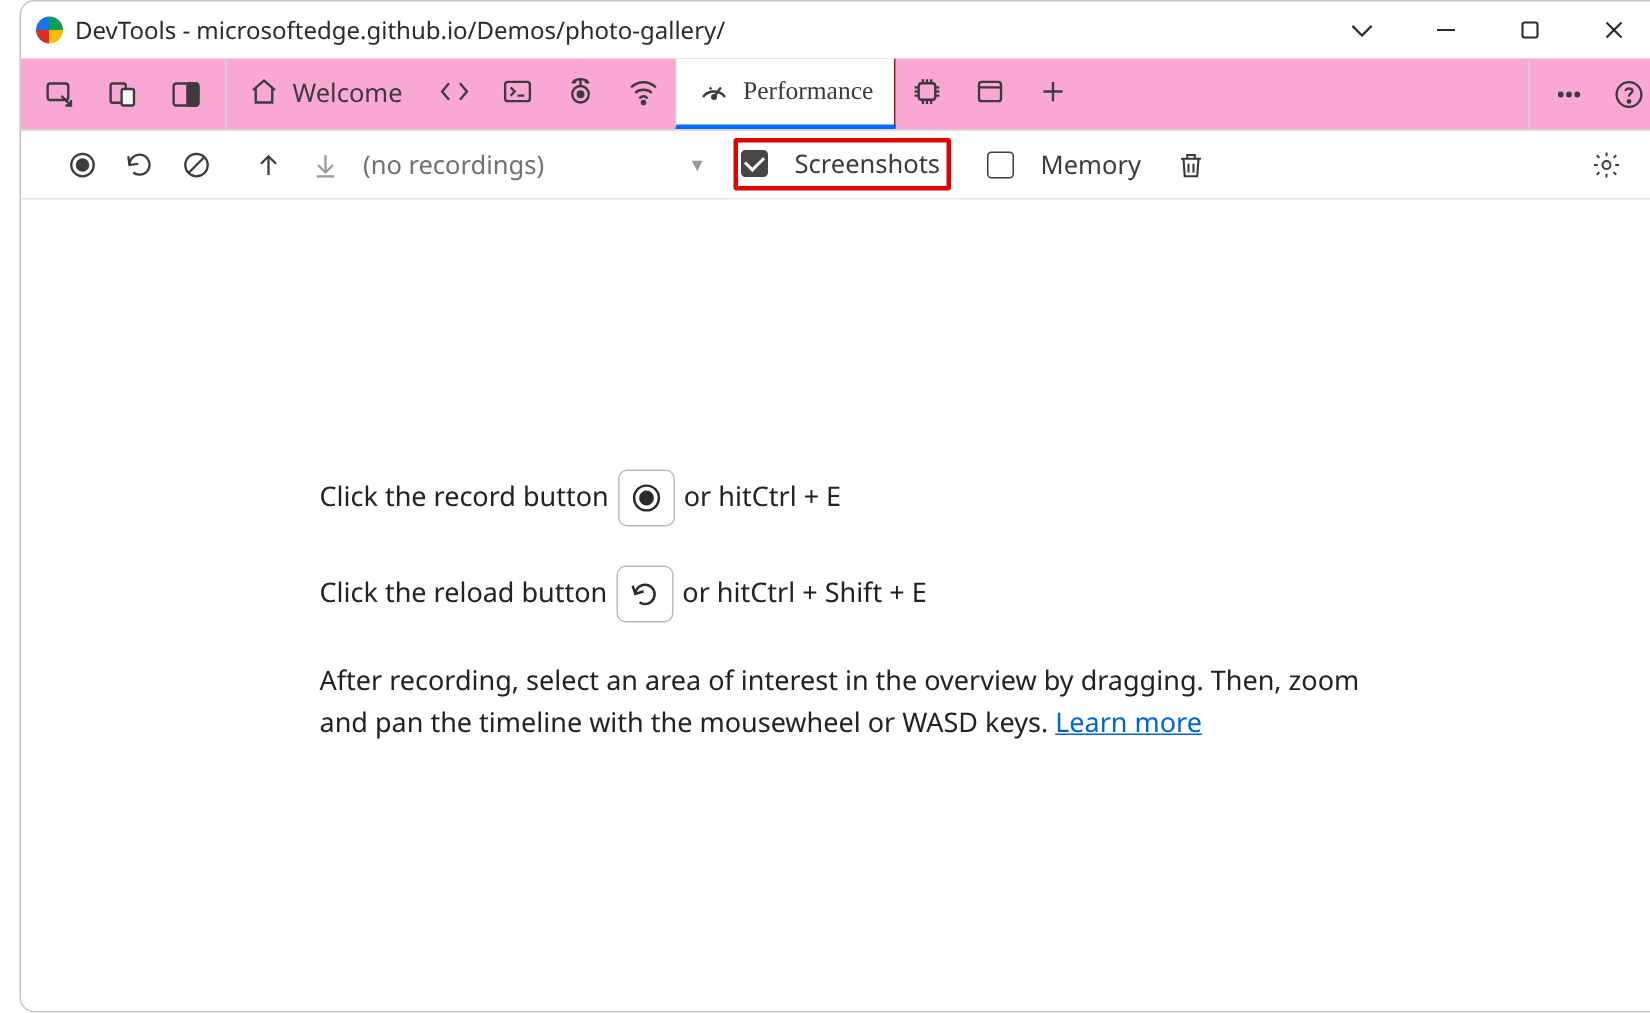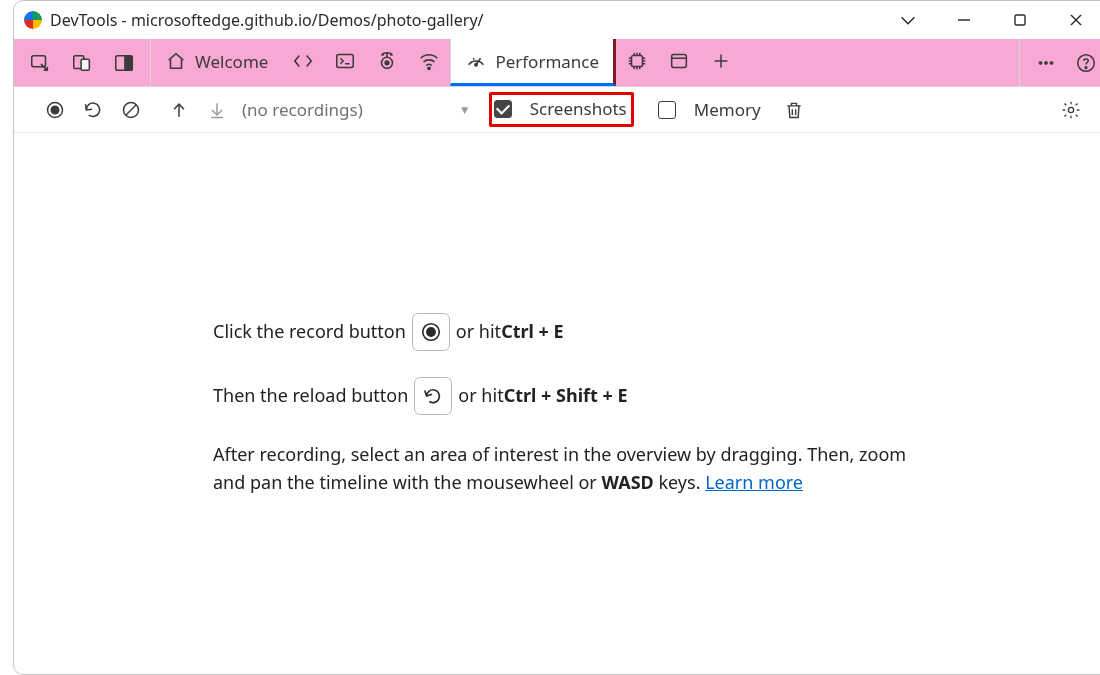--- a/index.html
+++ b/index.html
@@ -100,22 +100,23 @@
     border-bottom: 3px solid transparent;
     position: relative;
   }
   .tab.iconly { padding: 0 10px; }
   .tab svg { width: 22px; height: 22px; stroke: currentColor; }
   .tab span { font-size: 17px; }
   .tab.active {
     background: #fff;
     border-bottom-color: #006dff;
     border-left: 1px solid #d5d5d5;
-    border-right: 3px solid #7f1d1d;
+    border-right: 1px solid #7f1d1d;
     font-weight: 400;
+    font-family: Liberation Serif, serif;
   }
 
   
   .perfbar {
     display: flex;
     align-items: center;
     height: 46px;
     gap: 4px;
     padding: 0 24px;
     border-bottom: 1px solid #e5e5e5;
@@ -195,21 +196,21 @@
   .ibtn {
     display: inline-flex;
     width: 38px; height: 38px;
     border: 1px solid #bcbcbc;
     border-radius: 6px;
     align-items: center;
     justify-content: center;
     margin: 0 6px;
   }
   .ibtn svg { width: 22px; height: 22px; }
-  .instr b { font-weight: 700; }
+  .instr b { font-weight: 400; }
   a.more { color: #0066cc; text-decoration: underline; }
 </style>
 </head>
 <body>
 
 <div class="window">
 
   <div class="titlebar">
     <div class="app-icon"></div>
     <div class="title">DevTools - microsoftedge.github.io/Demos/photo-gallery/</div>
@@ -424,21 +425,21 @@
         <span class="ibtn">
           <svg viewBox="0 0 24 24" fill="none" stroke="#2b2b2b" stroke-width="1.8">
               <circle cx="12" cy="12" r="9"></circle>
               <circle cx="12" cy="12" r="4.5" fill="#2b2b2b"></circle>
             </svg>
         </span>
         <span>or hit</span>
         <b>Ctrl + E</b>
       </div>
       <div class="row">
-        <span>Then the reload button</span>
+        <span>Click the reload button</span>
         <span class="ibtn">
           <svg viewBox="0 0 24 24" fill="none" stroke="#2b2b2b" stroke-width="1.8">
               <path d="M5 12 A7 7 0 1 1 8 18"></path>
               <polyline points="3 6 5 12 11 10"></polyline>
             </svg>
         </span>
         <span>or hit</span>
         <b>Ctrl + Shift + E</b>
       </div>
       <div class="row" style="display:block;">

